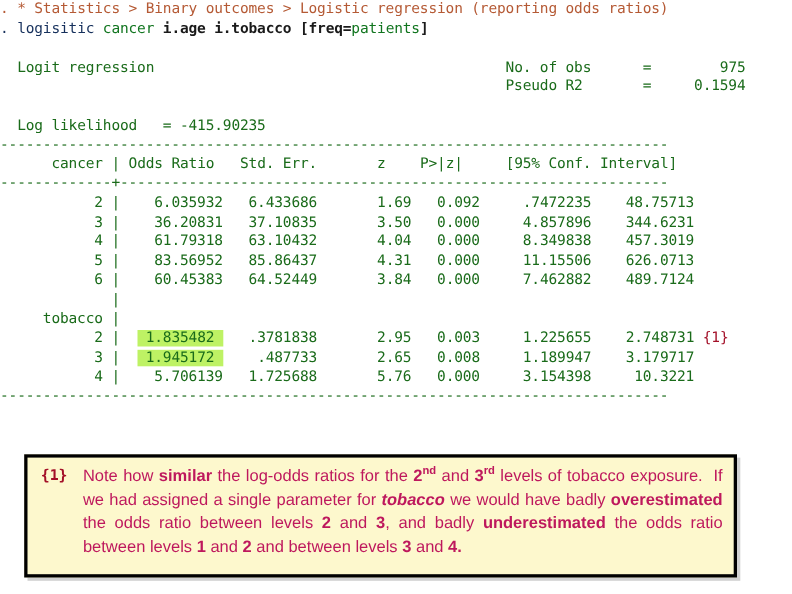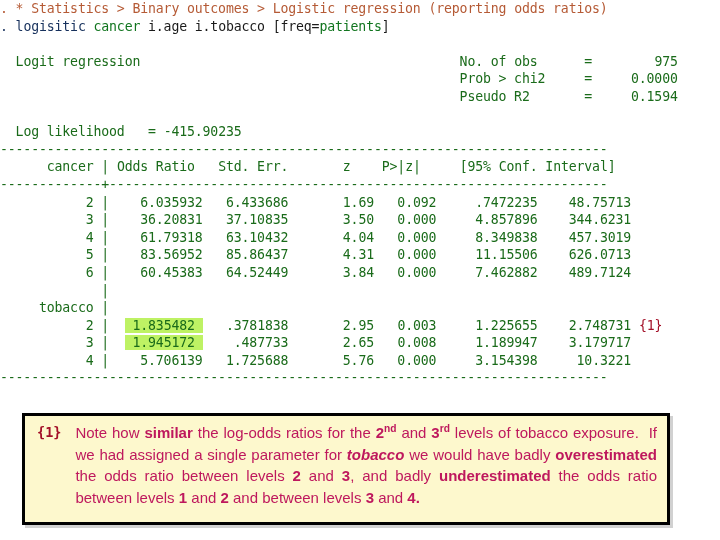--- a/index.html
+++ b/index.html
@@ -30,21 +30,21 @@
     line-height: 17.6px;
     white-space: pre;
     letter-spacing: -0.15px;
     color: #1a6b1a;
     margin: 0;
     padding: 0;
   }
   .cmd-comment { color: #b55a35; }
   .cmd-line    { color: #16305c; }
   .kw-green    { color: #11751f; }
-  .kw-dark     { color: #1a1a1a; }
+  .kw-dark     { color: #1a1a1a; font-weight: bold; }
   .note-ref    { color: #a31028; }
   .hl {
     background: #bef264;
     color: #1a6b1a;
   }
 
   .blank { color: transparent; }
 
   
   #callout {
@@ -90,21 +90,20 @@
 
   <div class="line cmd-comment"><span>. </span><span>* Statistics &gt; Binary outcomes &gt; Logistic regression (reporting odds ratios)</span></div>
 
   <div class="line"><span class="cmd-line">. </span><span class="cmd-line">logisitic</span><span class="kw-green"> cancer</span><span class="kw-dark"> i.age i.tobacco </span><span class="kw-dark">[freq=</span><span class="kw-green">patients</span><span class="kw-dark">]</span></div>
 
   <div class="line blank">&nbsp;</div>
 
   <div class="line"><span>  </span><span>Logit regression</span><span>                                         </span><span>No. of obs</span><span>      </span><span>=</span><span>        </span><span>975</span></div>
 
 
-  <div class="line"><span>                                                           </span><span>Prob &gt; chi2</span><span>     </span><span>=</span><span>     </span><span>0.0000</span></div>
 
   <div class="line"><span>                                                           </span><span>Pseudo R2</span><span>       </span><span>=</span><span>     </span><span>0.1594</span></div>
 
   <div class="line blank">&nbsp;</div>
 
   <div class="line"><span>  </span><span>Log likelihood</span><span>   </span><span>=</span><span> </span><span>-415.90235</span></div>
 
   <div class="line">------------------------------------------------------------------------------</div>
 
   <div class="line"><span>      </span><span>cancer</span><span> </span><span>|</span><span> </span><span>Odds Ratio</span><span>   </span><span>Std. Err.</span><span>       </span><span>z</span><span>    </span><span>P&gt;|z|</span><span>     </span><span>[95% Conf. Interval]</span></div>

